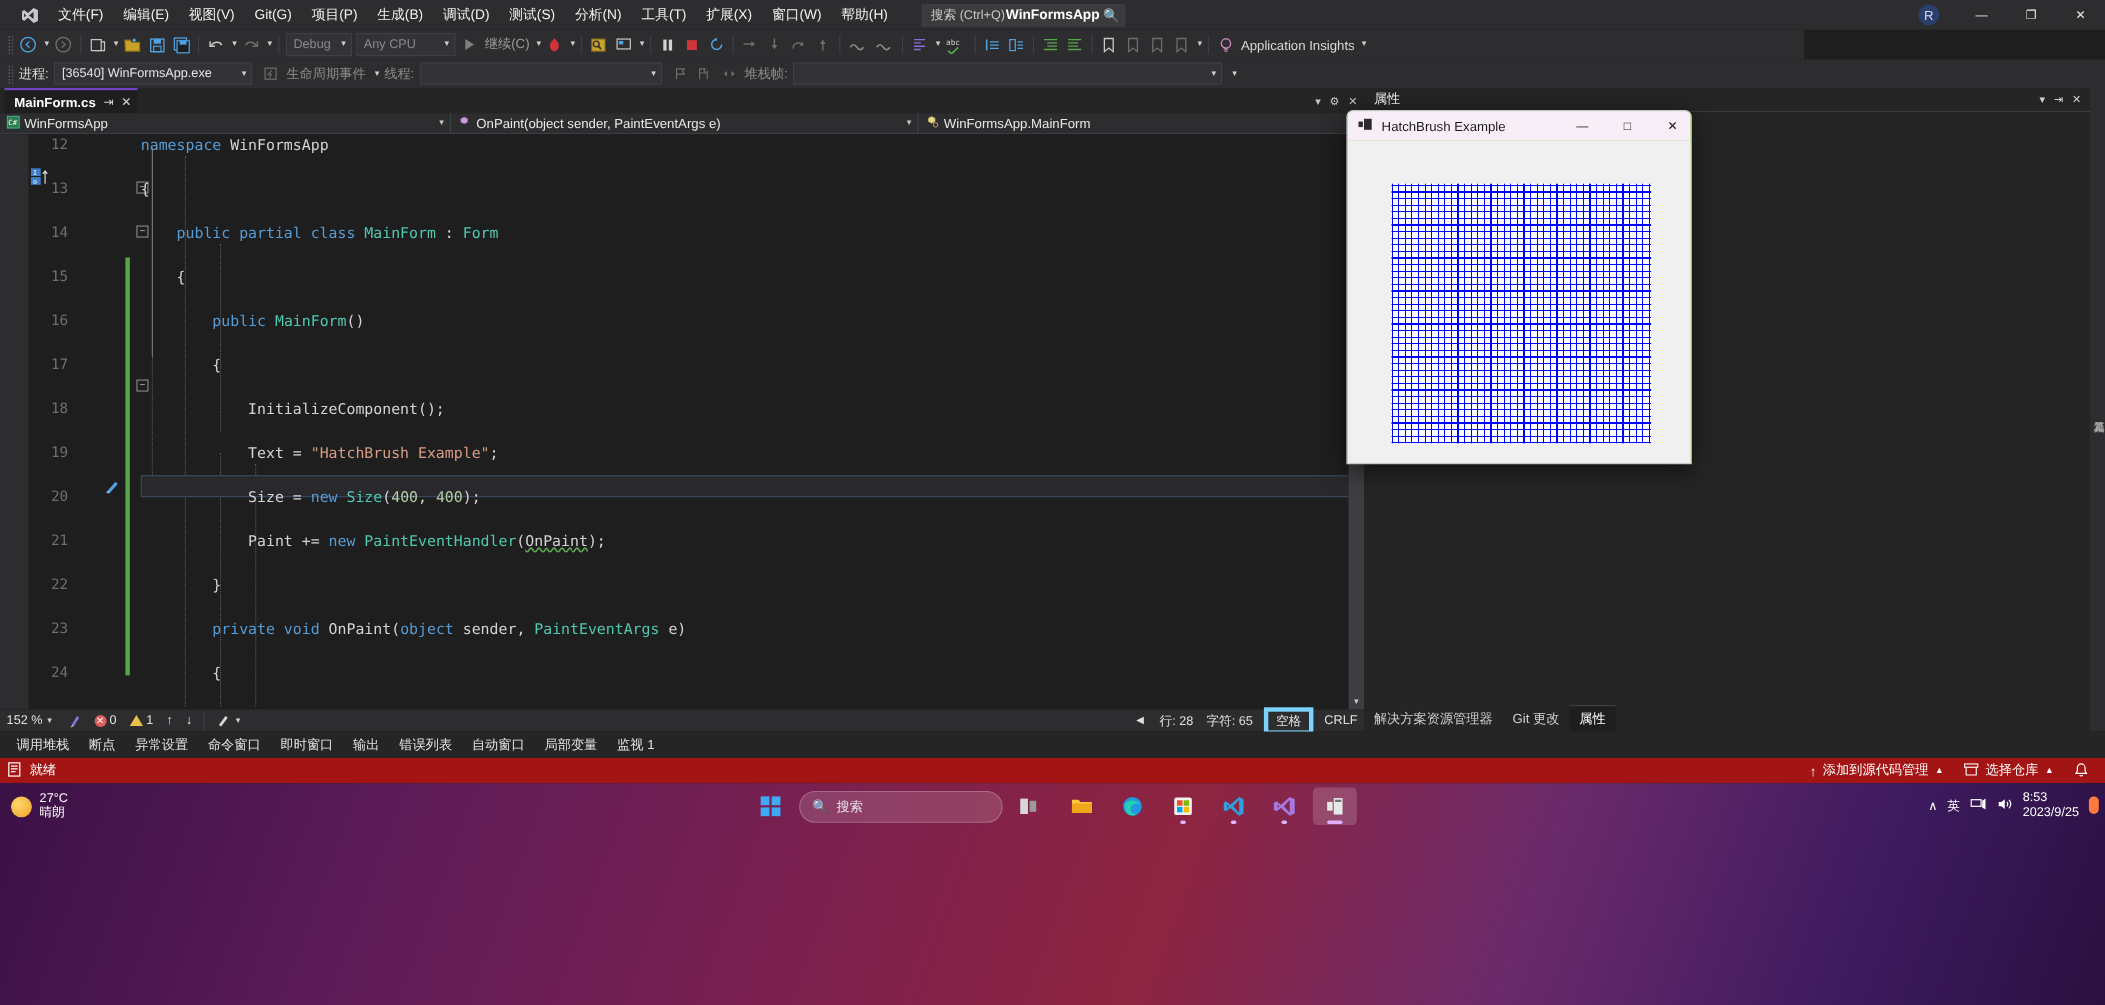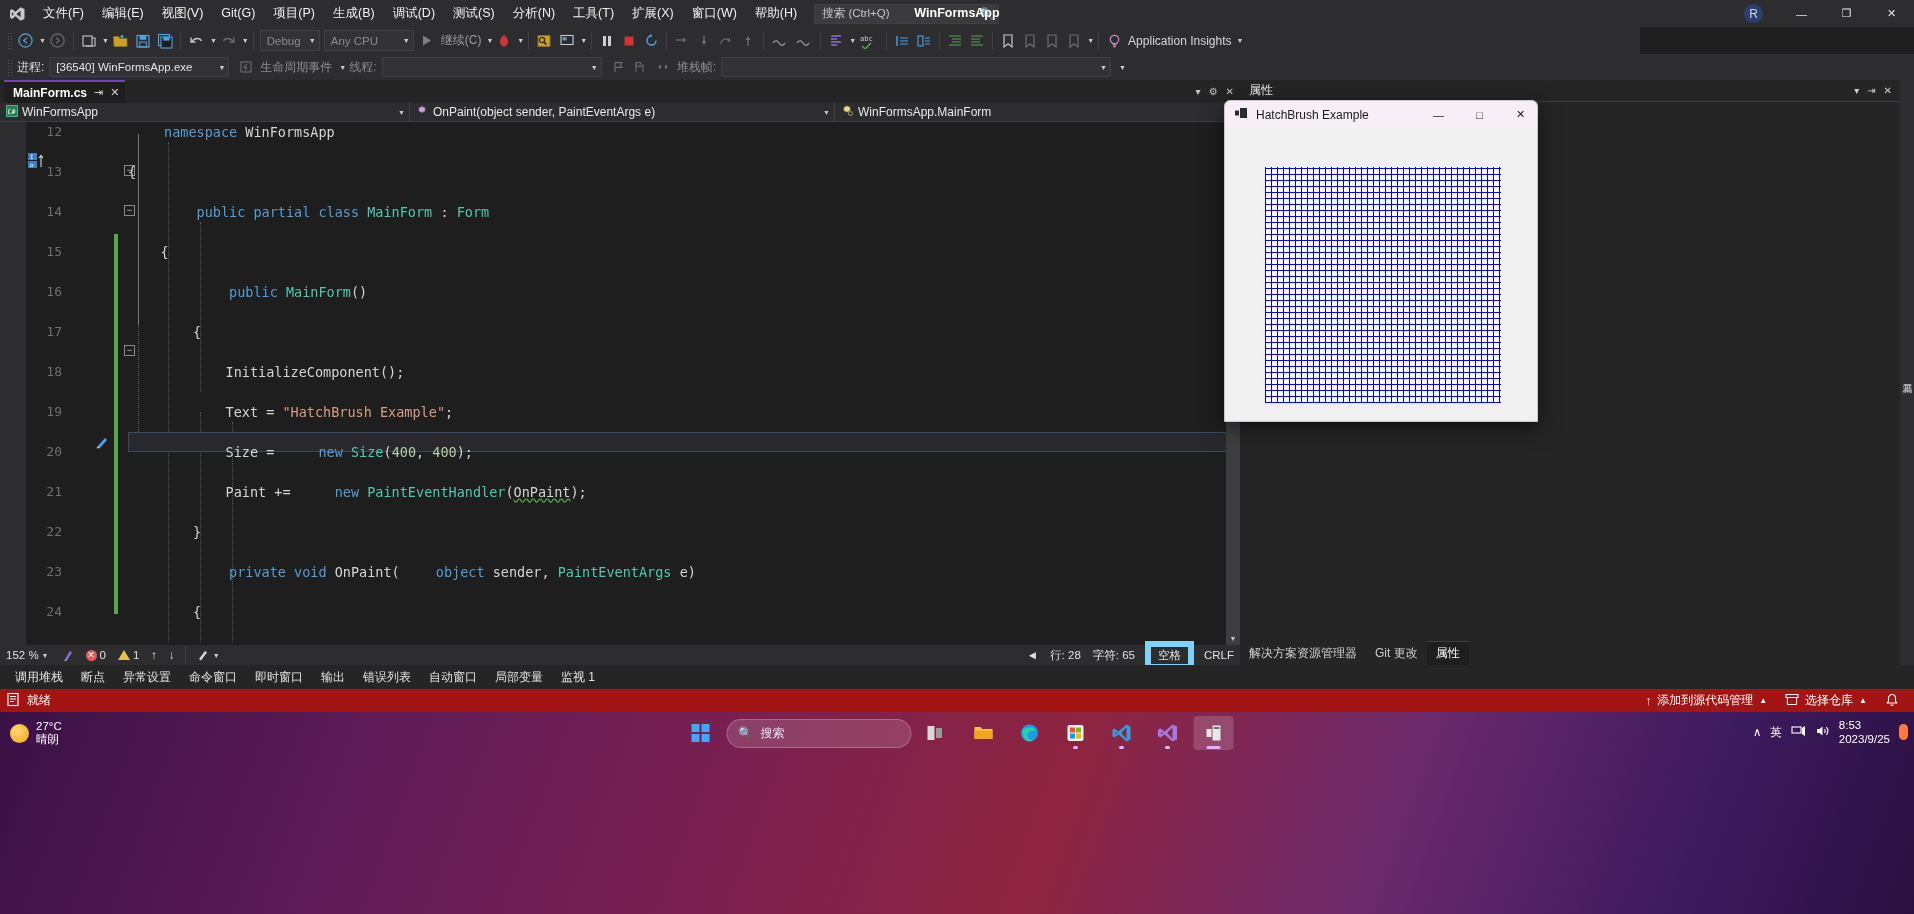--- a/index.html
+++ b/index.html
@@ -9,31 +9,31 @@
     font-family:"Liberation Sans", sans-serif;
     font-size:12px;
     color:#f1f1f1;
     -webkit-font-smoothing:antialiased;
   }
   .app { position:relative; width:1914px; height:914px; }
 
   
   .titlebar {
     position:absolute; left:0; top:0; width:1914px; height:27px;
-    background:#2d2d30; display:flex; align-items:center;
+    background:#2d2d30; display:flex; align-items:center;padding-left:10px;
   }
   .vs-logo { width:34px; height:27px; display:flex; align-items:center; justify-content:center; }
   .vs-logo svg { width:16px; height:16px; }
   .menu { display:flex; align-items:center; height:27px; }
   .menu-item {
     padding:0 9px; height:27px; line-height:27px; font-size:12.5px; color:#f1f1f1;
     white-space:nowrap; cursor:default;
   }
   .title-search {
-    margin-left:8px; width:185px; height:20px; background:#3b3b3d;
+    margin-left:22px; width:185px; height:20px; background:#3b3b3d;
     border:1px solid #3f3f46; display:flex; align-items:center;
     padding:0 4px 0 7px; color:#c8c8c8; font-size:11.5px;
   }
   .title-search .sp { flex:1; }
   .title-search .mag { font-size:12px; color:#d0d0d0; }
   .app-title {
     position:absolute; left:0; top:0; width:1914px; height:27px; line-height:27px;
     text-align:center; font-weight:bold; font-size:12.5px; color:#ffffff; pointer-events:none;
   }
   .titlebar-right {
@@ -132,21 +132,21 @@
   .fold {
     position:absolute; left:124px; top:5px; width:11px; height:11px;
     border:1px solid #8a8a8a; background:#1e1e1e; color:#c8c8c8; font-size:9px;
     line-height:9px; text-align:center;
   }
   .cur-line {
     position:absolute; left:128px; right:10px; height:20px;
     border:1px solid #3d4a5e; background:#29292d;
   }
   
-  .kw  { color:#569cd6;margin-left:36px; }
+  .kw  { color:#569cd6; }
   .ty  { color:#4ec9b0; }
   .str { color:#d69d85; }
   .num { color:#b5cea8; }
   .pl  { color:#d4d4d4; }
   .squig-g { text-decoration:underline; text-decoration-style:wavy; text-decoration-color:#57a64a; }
   .bulb {
     position:absolute; left:96px; top:3px; width:14px; height:14px;
   }
   .bookmark-ico { position:absolute; left:30px; top:152px; width:16px; height:18px; }
 
@@ -160,21 +160,21 @@
   .editstatus {
     position:absolute; left:0; top:645px; width:1240px; height:20px; background:#2d2d30;
     display:flex; align-items:center; font-size:11.5px; color:#e0e0e0; gap:0;
   }
   .es-item { display:flex; align-items:center; padding:0 6px; height:20px; gap:3px; white-space:nowrap; }
   .err-dot { width:11px; height:11px; border-radius:50%; background:#e05c5c; color:#fff;
              font-size:9px; display:flex; align-items:center; justify-content:center; }
   .warn-tri { width:0;height:0;border-left:6px solid transparent;border-right:6px solid transparent;
               border-bottom:10px solid #e8c14a; }
   .es-right { position:absolute; right:0; top:0; height:20px; display:flex; align-items:center; }
-  .es-box { border:6px solid #7dd3fc; padding:1px 7px; margin:0 4px; }
+  .es-box { border:4px solid #7dd3fc; padding:1px 7px; margin:0 4px; }
 
   
   .rightpanel {
     position:absolute; left:1240px; top:80px; width:660px; height:585px; background:#252526;
   }
   .rp-header {
     height:22px; background:#252526; display:flex; align-items:center; padding:0 4px 0 9px;
     color:#f1f1f1; font-size:12px; border-bottom:1px solid #3f3f46;
   }
   .rp-header .grow { flex:1; }

